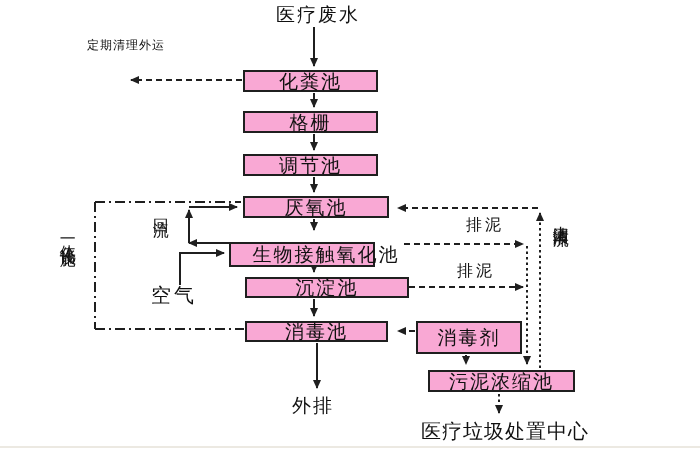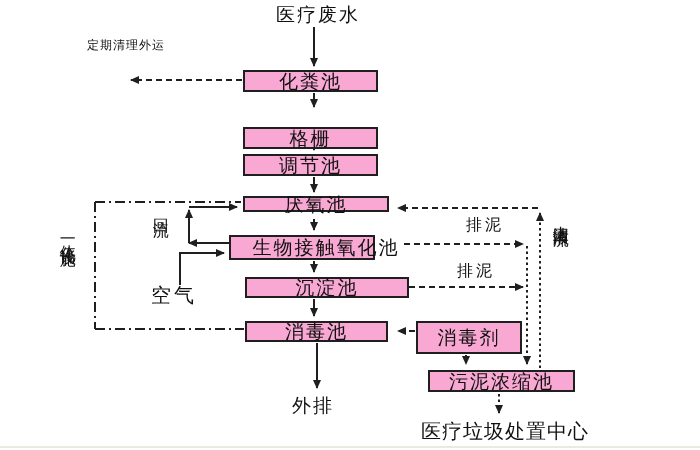--- a/index.html
+++ b/index.html
@@ -66,24 +66,24 @@
 
     <g stroke-dasharray="10 4 2 4">
       <path d="M95,202 H241"></path>
       <path d="M95,202 V329"></path>
       <path d="M95,329 H244"></path>
     </g>
   </g>
 </svg>
 
 <div class="node" style="left:243px;top:70px;width:135px;height:22px;">化粪池</div>
-<div class="node" style="left:243px;top:111px;width:135px;height:22px;margin-top:16px;">格栅</div>
+<div class="node" style="left:243px;top:111px;width:135px;height:22px;">格栅</div>
 <div class="node" style="left:243px;top:154px;width:135px;height:22px;">调节池</div>
-<div class="node" style="left:243px;top:196px;width:146px;height:16px;">厌氧池</div>
-<div class="node" style="left:229px;top:235px;width:146px;height:25px;padding-left:48px;">生物接触氧化池</div>
+<div class="node" style="left:243px;top:196px;width:146px;height:22px;">厌氧池</div>
+<div class="node" style="left:229px;top:242px;width:146px;height:25px;padding-left:48px;">生物接触氧化池</div>
 <div class="node" style="left:245px;top:277px;width:164px;height:21px;">沉淀池</div>
 <div class="node" style="left:245px;top:321px;width:143px;height:21px;">消毒池</div>
 <div class="node" style="left:416px;top:321px;width:106px;height:33px;">消毒剂</div>
 <div class="node" style="left:428px;top:370px;width:147px;height:22px;">污泥浓缩池</div>
 
 <div class="lbl" style="left:276px;top:5px;font-size:19px;letter-spacing:2px;">医疗废水</div>
 <div class="lbl" style="left:87px;top:39px;font-size:12px;letter-spacing:1px;">定期清理外运</div>
 <div class="lbl vtext" style="left:152px;top:206px;font-size:16px;">回流</div>
 <div class="lbl" style="left:151px;top:285px;font-size:20px;letter-spacing:3px;">空气</div>
 <div class="lbl vtext" style="left:59px;top:230px;font-size:16px;">一体化设施</div>

